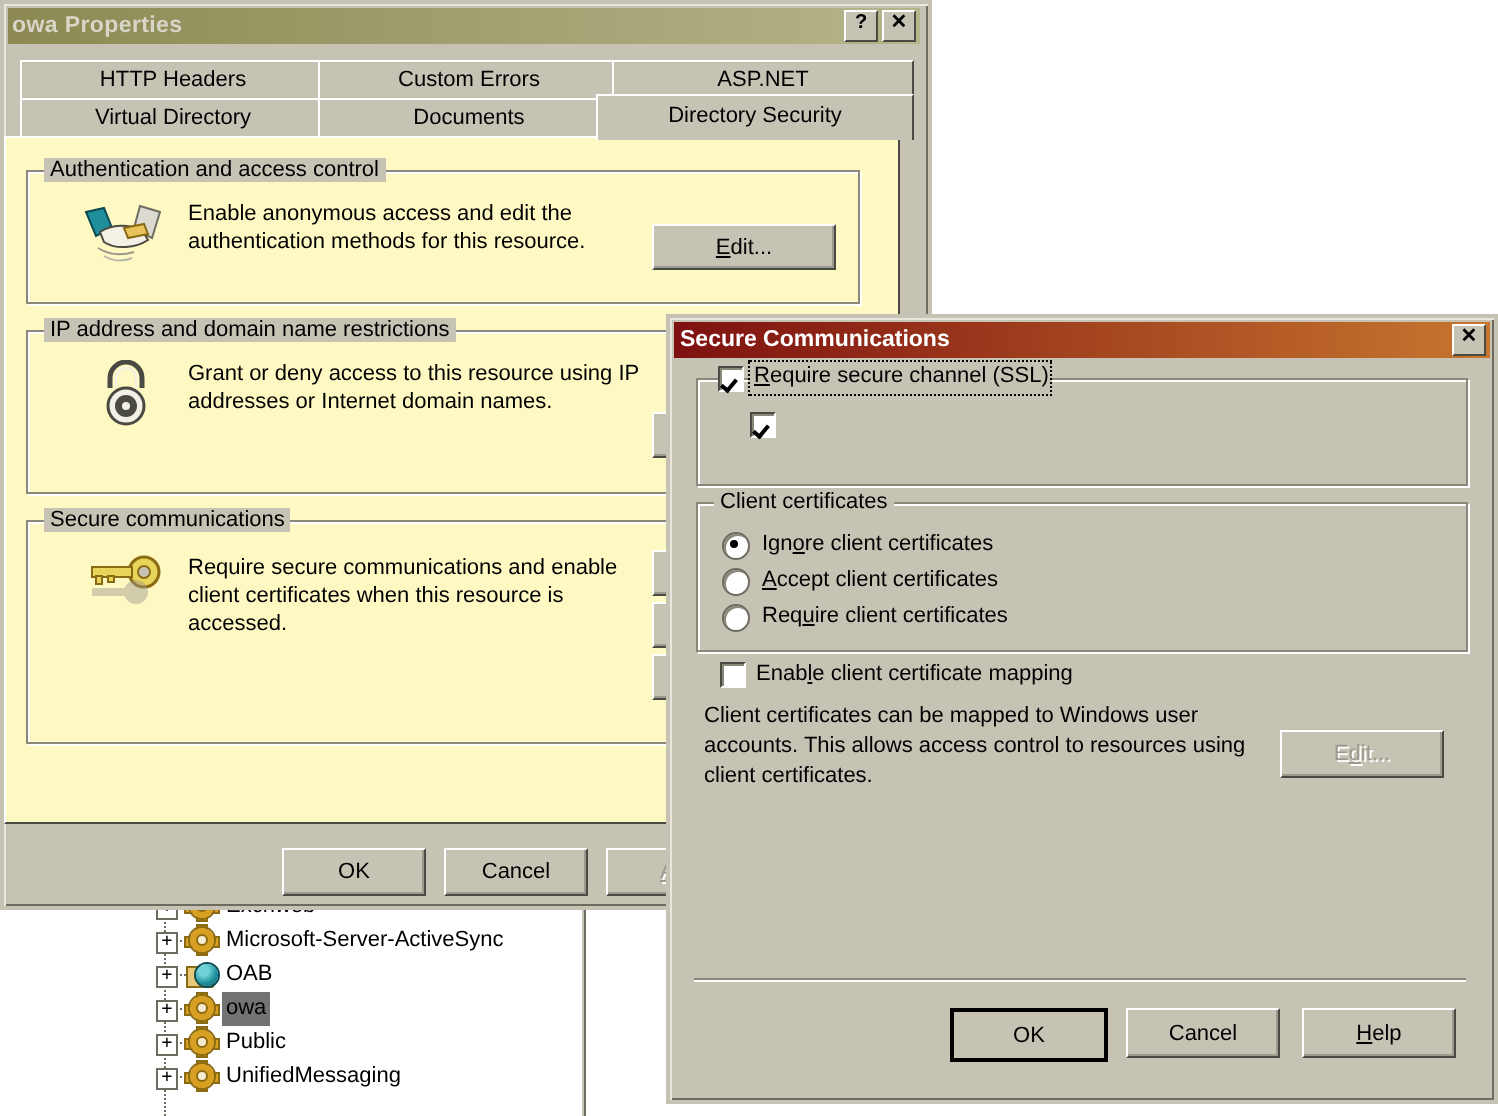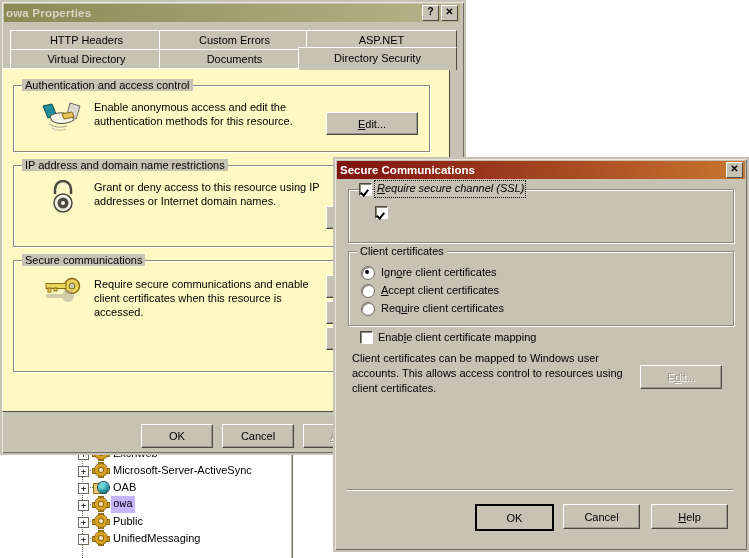--- a/index.html
+++ b/index.html
@@ -14,21 +14,21 @@
   
   #mmc{position:absolute;left:0;top:0;width:749px;height:558px;background:#ffffff;}
   #mmc-tree{position:absolute;left:0;top:445px;width:291px;height:113px;background:#ffffff;overflow:hidden;}
   #mmc-right{position:absolute;left:291px;top:445px;width:458px;height:113px;background:#ffffff;}
   #mmc-divider{position:absolute;left:286px;top:445px;width:5px;height:113px;background:#c6c3b5;border-left:1px solid #e9e7dd;border-right:1px solid #6e6c60;}
   #mmc-scroll{position:absolute;left:277px;top:445px;width:9px;height:113px;background:#d9d7cc;border-left:1px solid #8a8878;}
   .tree-row{position:relative;height:17px;line-height:17px;white-space:nowrap;padding-left:72px;}
   .tree-plus{position:absolute;left:78px;width:9px;height:9px;top:4px;background:#ffffff;border:1px solid #6e6c60;font-size:9px;line-height:8px;text-align:center;font-family:"DejaVu Sans Mono",monospace;color:#000;}
   .tree-icon{position:absolute;left:93px;top:2px;width:16px;height:14px;}
   .tree-label{position:absolute;left:113px;top:0;font-size:11px;}
-  .tree-label.sel{background:#c4b5fd;padding:0 2px;left:111px;font-family:Liberation Mono, monospace;}
+  .tree-label.sel{background:#737373;padding:0 2px;left:111px;}
   .tree-vline{position:absolute;left:82px;top:0;bottom:0;width:1px;
      background-image:linear-gradient(#6e6c60 50%, transparent 0);background-size:1px 2px;}
   .tree-hline{position:absolute;left:88px;top:8px;width:6px;height:1px;
      background-image:linear-gradient(to right,#6e6c60 50%, transparent 0);background-size:2px 1px;}
   
   .ico-gear{position:relative;width:16px;height:14px;}
   .ico-gear .g{position:absolute;left:2px;top:0px;width:12px;height:12px;border-radius:50%;
      background:radial-gradient(circle at 50% 50%, #e8c35a 0 30%, #d8a021 32% 100%);
      box-shadow:0 0 0 1px #8a6a12;}
   .ico-gear .gc{position:absolute;left:6px;top:4px;width:4px;height:4px;border-radius:50%;background:#f6ead0;box-shadow:0 0 0 1px #8a6a12;}
@@ -286,21 +286,21 @@
 
 <div id="secdlg">
   <div id="sec-title">
     <div class="t">Secure Communications</div>
     <div class="sysbtn">✕</div>
   </div>
 
   <div class="gb" style="left:13px;top:30px;width:384px;height:52px;">
     <div class="cbx ck" style="left:10px;top:-7px;"></div>
     <div class="focusbox" style="left:25px;top:-10px;width:150px;height:16px;background:#c6c3b5;"></div>
-    <span class="lbl" style="left:28px;top:-8px;z-index:2;font-style:italic;"><span class="u">R</span>equire secure channel (SSL)</span>
+    <span class="lbl" style="left:28px;top:-8px;z-index:2;"><span class="u">R</span>equire secure channel (SSL)</span>
     <div class="cbx ck" style="left:26px;top:16px;"></div>
   </div>
 
   <div class="gb" style="left:13px;top:92px;width:384px;height:73px;">
     <span class="gb-title">Client certificates</span>
     <div class="rdo ck" style="left:12px;top:14px;"></div>
     <span class="lbl" style="left:32px;top:14px;">Ign<span class="u">o</span>re client certificates</span>
     <div class="rdo" style="left:12px;top:32px;"></div>
     <span class="lbl" style="left:32px;top:32px;"><span class="u">A</span>ccept client certificates</span>
     <div class="rdo" style="left:12px;top:50px;"></div>

